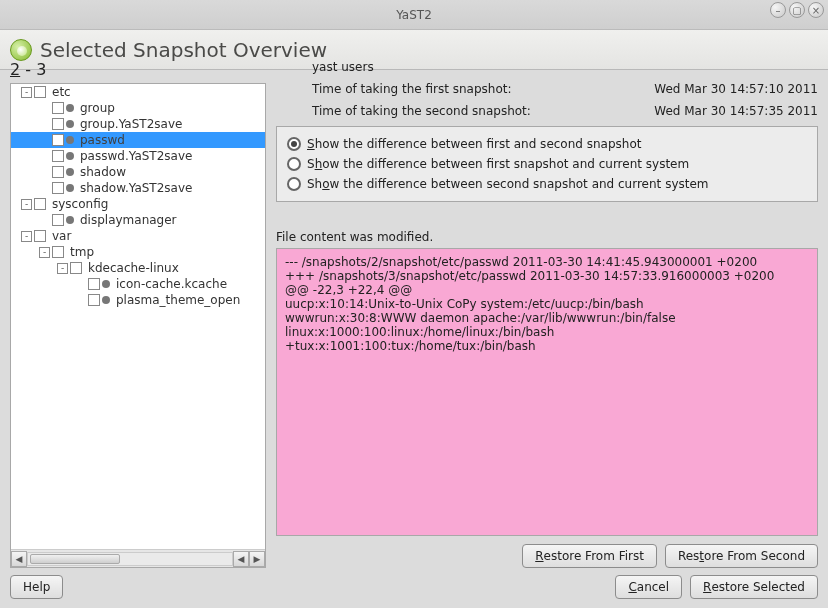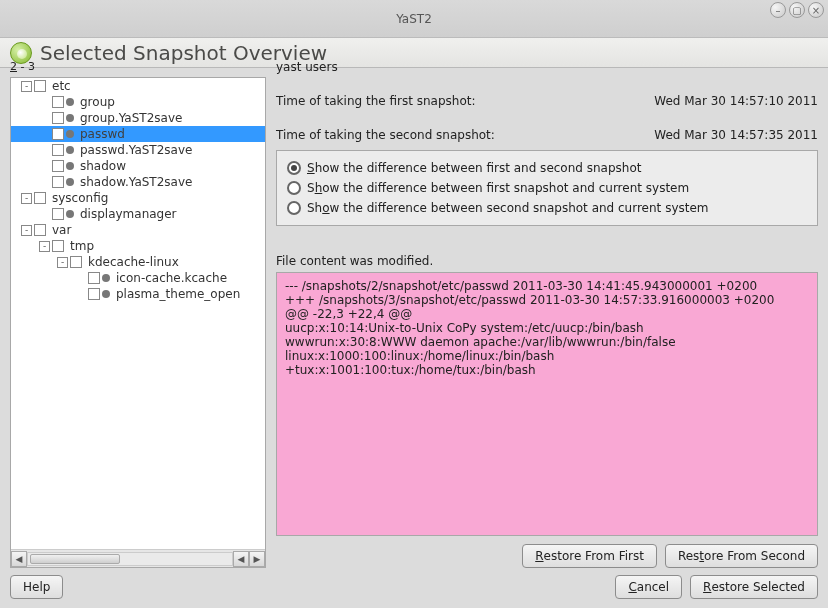--- a/index.html
+++ b/index.html
@@ -2,57 +2,57 @@
 <html><head>
 <meta charset="utf-8">
 <style>
   * { box-sizing: border-box; font-family: "DejaVu Sans", "Liberation Sans", sans-serif; }
   body { margin: 0; background: #dcdcdc; font-size: 12px; color: #222; }
 
   .window { width: 828px; height: 608px; background: #dcdcdc; position: relative; }
 
   
   .title-bar {
-    height: 38px; background: linear-gradient(#d9d9d9,#cfcfcf);
+    height: 30px; background: linear-gradient(#d9d9d9,#cfcfcf);
     display: flex; align-items: center; justify-content: center;
     border-bottom: 1px solid #bbb; position: relative;
   }
   .title-bar .title { color: #555; font-size: 12px; }
   .window-controls { position: absolute; right: 4px; top: 2px; display: flex; gap: 3px; }
   .win-btn {
     width: 16px; height: 16px; border-radius: 50%;
     background: radial-gradient(circle at 30% 30%, #f5f5f5, #c9c9c9);
     border: 1px solid #999; display:flex; align-items:center; justify-content:center;
     font-size: 10px; color:#666;
   }
 
   
   .header {
-    height: 30px; background: linear-gradient(#f0f0ee,#e4e4e2);
+    height: 40px; background: linear-gradient(#f0f0ee,#e4e4e2);
     border-bottom: 1px solid #b8b8b8; display:flex; align-items:center; padding: 0 10px;
     gap: 8px;
   }
   .header-icon {
     width: 22px; height: 22px; border-radius: 50%;
     background: radial-gradient(circle at 35% 35%, #d6f0a8, #84b82c);
     border: 1px solid #6a9a1f; position: relative;
   }
   .header-icon::after{
     content:""; position:absolute; width:10px; height:10px; border-radius:50%;
     background: radial-gradient(circle at 35% 35%, #fff, #bfe27a);
     left:6px; top:6px;
   }
   .header-title { font-size: 20px; color: #4a4a48; font-weight: 400; }
 
   
   .content { position:absolute; left:10px; right:10px; top:60px; bottom:40px; display:flex; gap:10px; }
 
   
   .left-panel { width: 256px; display:flex; flex-direction:column; }
-  .snap-label { font-size:11px; margin-bottom:4px; }
+  .snap-label { font-size:16px; margin-bottom:4px; }
   .snap-label .u { text-decoration: underline; }
   .tree-box {
     flex:1; border:1px solid #a8a8a8; background:#fff; overflow:hidden; position:relative;
   }
   .tree { overflow:auto; height: calc(100% - 18px); }
   .tree-row {
     display:flex; align-items:center; height:16px; white-space:nowrap;
     padding-left:4px; gap:2px; color:#333;
   }
   .tree-row.selected { background:#3399ff; color:#404040; }
@@ -70,21 +70,21 @@
   .tree-scroll-h {
     height:18px; border-top:1px solid #ccc; display:flex; align-items:center;
     background:#e6e6e6;
   }
   .sb-btn { width:16px; height:16px; border:1px solid #aaa; background:linear-gradient(#f4f4f4,#d8d8d8); font-size:9px; display:flex; align-items:center; justify-content:center; color:#555;}
   .sb-track { flex:1; height:14px; background:#eaeaea; border:1px solid #ccc; position:relative; }
   .sb-thumb { position:absolute; left:2px; top:1px; width:90px; height:10px; background:linear-gradient(#f0f0f0,#cfcfcf); border:1px solid #aaa; border-radius:2px;}
 
   
   .right-panel { flex:1; display:flex; flex-direction:column; }
-  .info-grid { display:grid; grid-template-columns: 1fr auto; row-gap:20px; margin-bottom:8px; }
+  .info-grid { display:grid; grid-template-columns: 1fr auto; row-gap:8px; margin-bottom:8px;margin-left:36px; }
   .info-grid div { font-size:12px; }
 
   .radio-group { border:1px solid #a8a8a8; background:#ececec; padding:10px 10px; margin-bottom:28px; }
   .radio-row { display:flex; align-items:center; gap:6px; margin-bottom:6px; font-size:12px; }
   .radio-row:last-child { margin-bottom:0; }
   .radio {
     width:14px; height:14px; border-radius:50%; border:2px solid #666; background:#fff;
     display:flex; align-items:center; justify-content:center;
   }
   .radio.checked::after { content:""; width:6px; height:6px; border-radius:50%; background:#444; }

